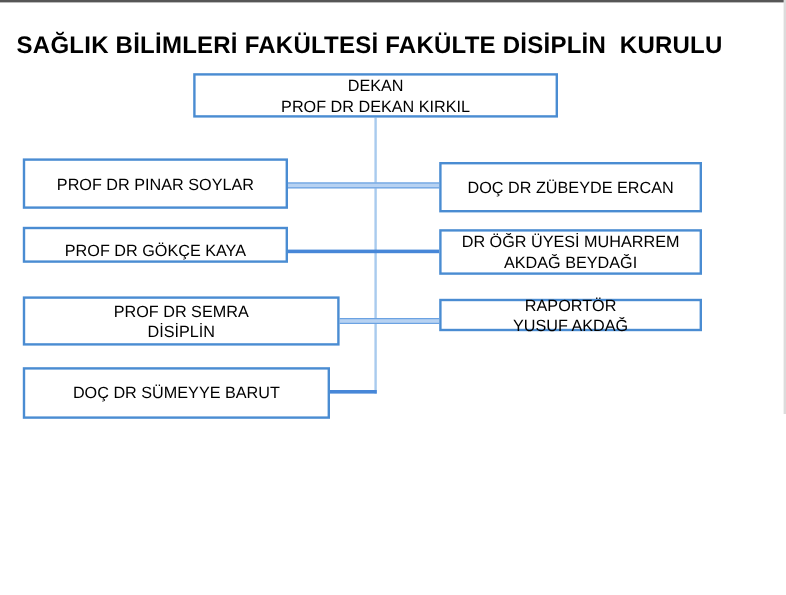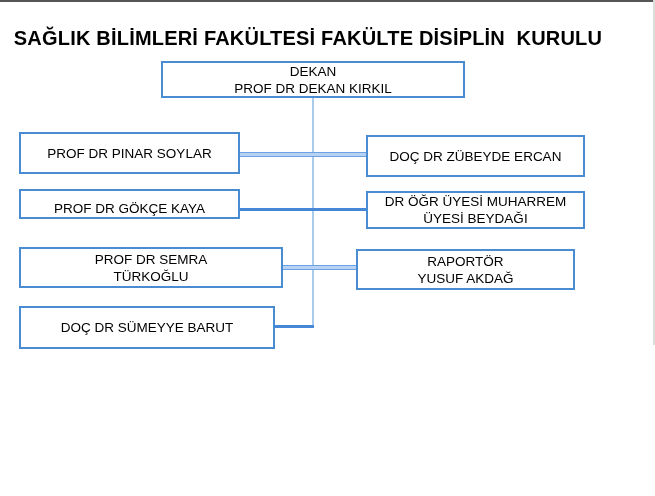--- a/index.html
+++ b/index.html
@@ -76,31 +76,31 @@
   </div>
 
   <div class="box" style="left:19px; top:132px; width:221px; height:42px;">
     <span>PROF DR PINAR SOYLAR</span>
   </div>
   <div class="box" style="left:19px; top:189px; width:221px; height:30px;justify-content:flex-end;">
     <span>PROF DR GÖKÇE KAYA</span>
   </div>
   <div class="box" style="left:19px; top:247px; width:264px; height:41px;">
     <span>PROF DR SEMRA</span>
-    <span>TÜRKOĞLU</span>
+    <span>DİSİPLİN</span>
   </div>
   <div class="box" style="left:19px; top:306px; width:256px; height:43px;">
     <span>DOÇ DR SÜMEYYE BARUT</span>
   </div>
 
   <div class="box" style="left:366px; top:135px; width:219px; height:42px;">
     <span>DOÇ DR ZÜBEYDE ERCAN</span>
   </div>
   <div class="box" style="left:366px; top:191px; width:219px; height:38px;">
     <span>DR ÖĞR ÜYESİ MUHARREM</span>
-    <span>ÜYESİ BEYDAĞI</span>
+    <span>AKDAĞ BEYDAĞI</span>
   </div>
-  <div class="box" style="left:356px; top:249px; width:219px; height:41px;">
+  <div class="box" style="left:366px; top:249px; width:219px; height:27px;">
     <span>RAPORTÖR</span>
     <span>YUSUF AKDAĞ</span>
   </div>
 
 </div>
 
 </body></html>

